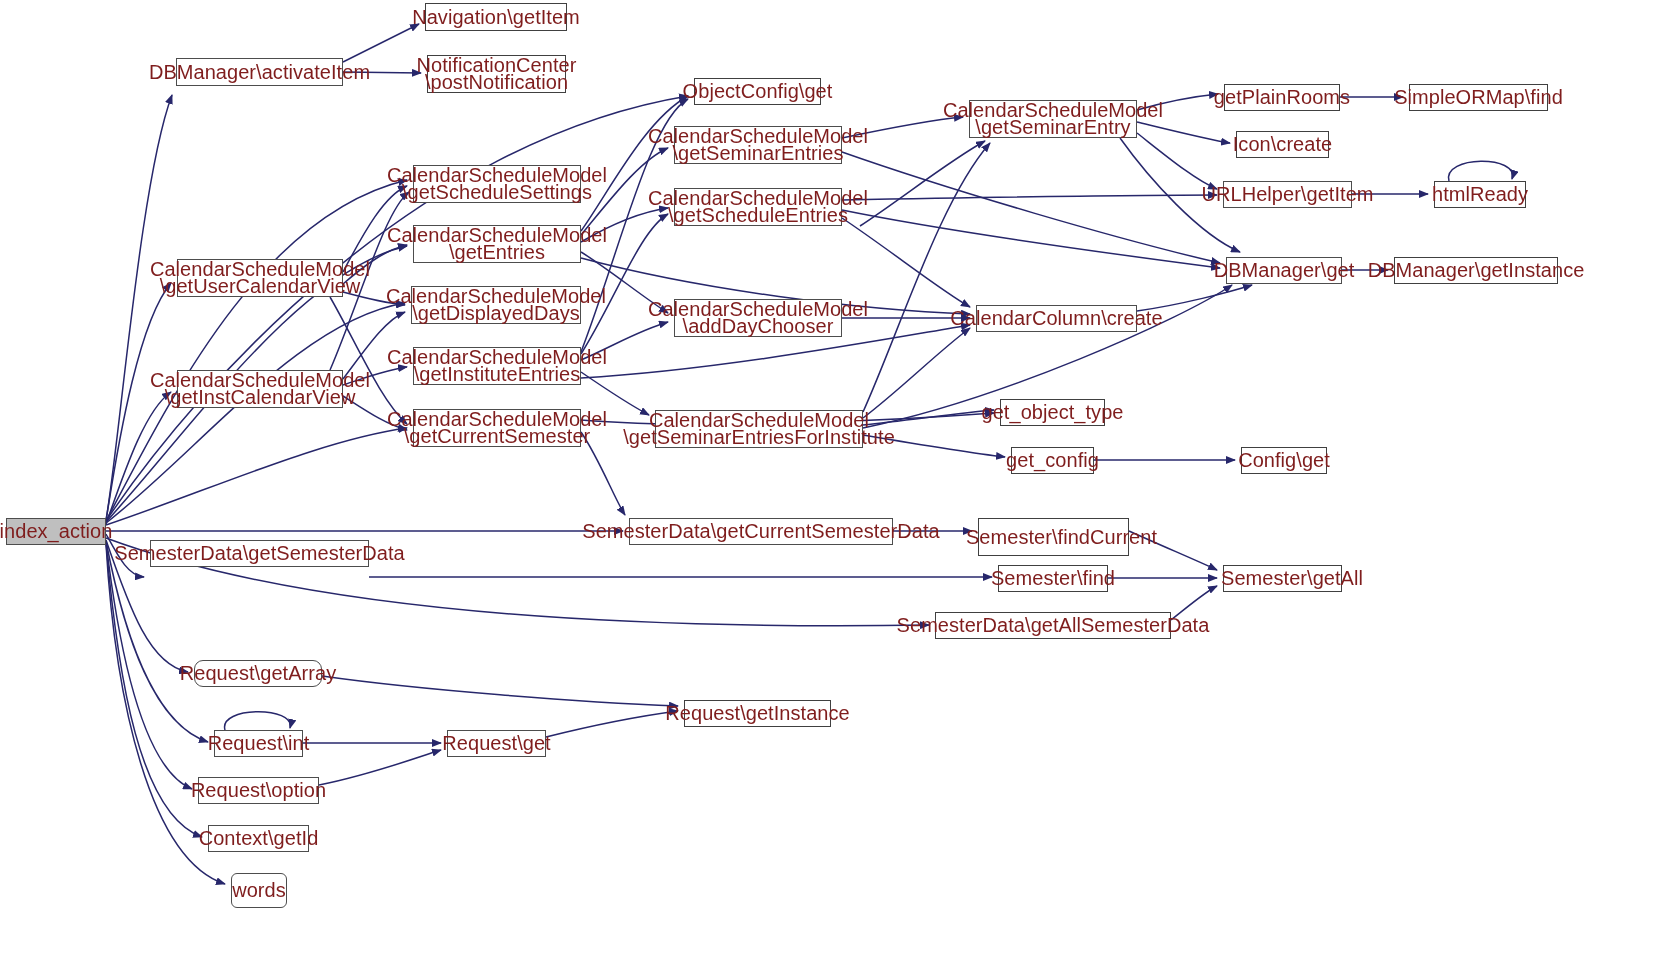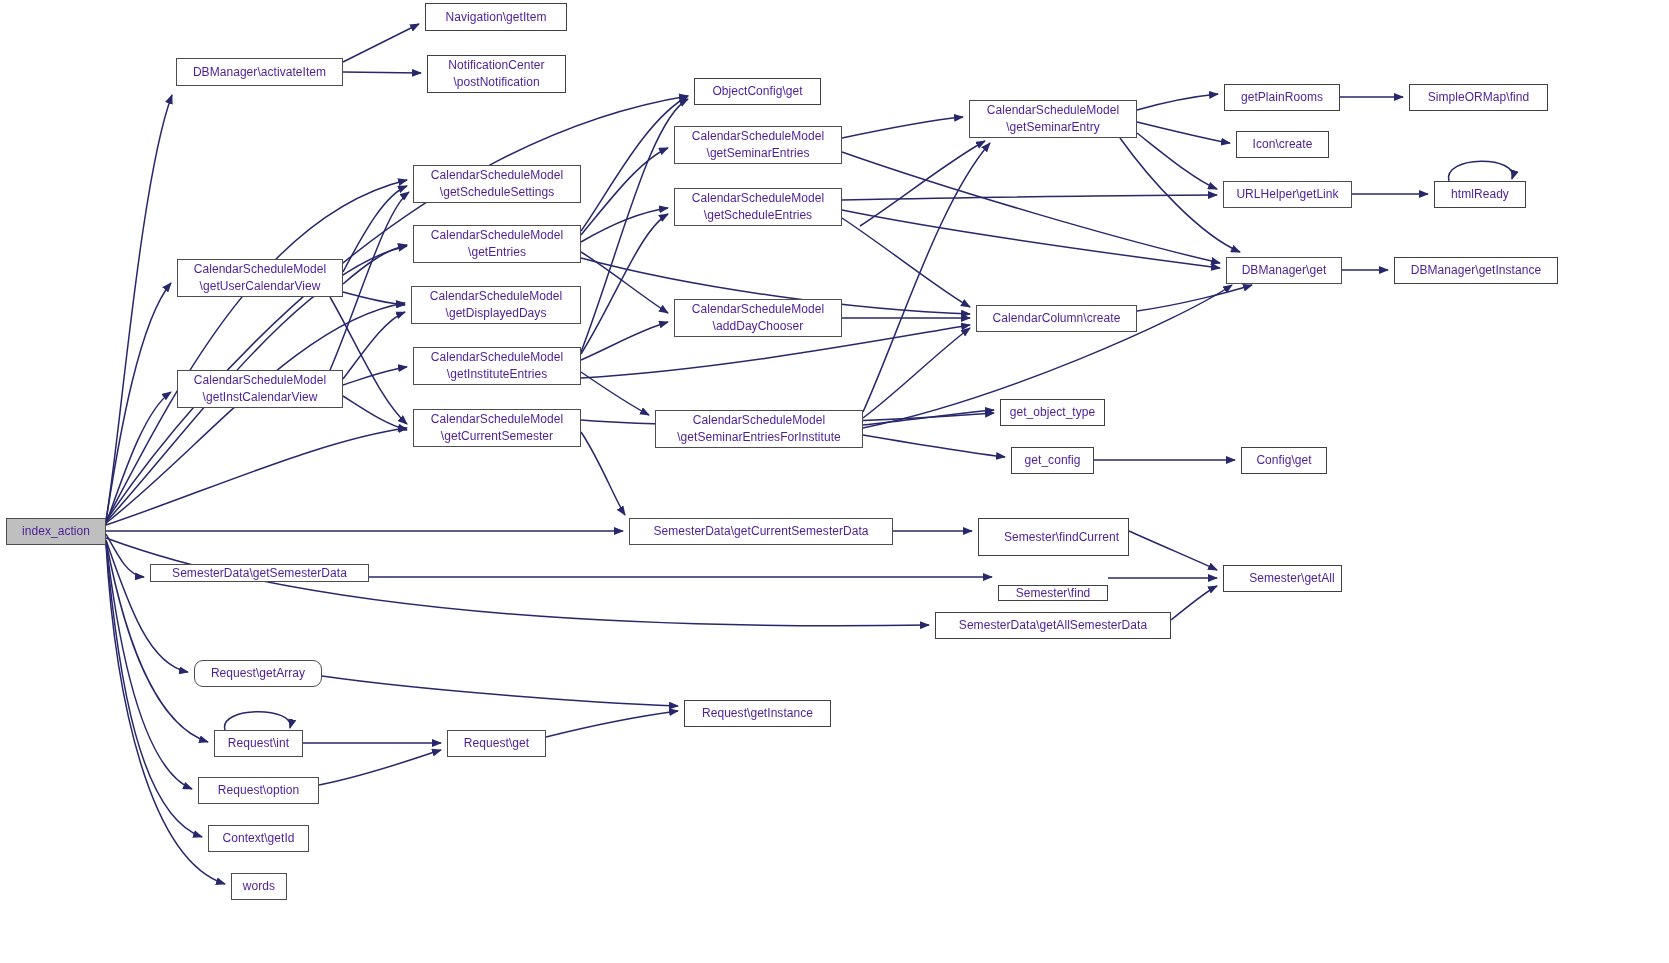--- a/index.html
+++ b/index.html
@@ -22,22 +22,22 @@
     top: 0;
     width: 1669px;
     height: 963px;
     pointer-events: none;
   }
   .node {
     position: absolute;
     box-sizing: border-box;
     border: 1px solid #404040;
     background: #ffffff;
-    color: #4c1d95;
-    font-size: 12px;
+    color: #7f1d1d;
+    font-size: 20px;
     line-height: 17px;
     display: flex;
     align-items: center;
     justify-content: center;
     text-align: center;
     white-space: pre-line;
     letter-spacing: 0.05px;
   }
   .node.highlight {
     background: #bfbfbf;
@@ -159,34 +159,34 @@
       <div class="node thick" style="left: 674px; top: 299px; width: 168px; height: 38px;">CalendarScheduleModel
 \addDayChooser</div>
       <div class="node thick" style="left: 655px; top: 410px; width: 208px; height: 38px;">CalendarScheduleModel
 \getSeminarEntriesForInstitute</div>
       <div class="node thick" style="left: 969px; top: 100px; width: 168px; height: 38px;">CalendarScheduleModel
 \getSeminarEntry</div>
       <div class="node thick" style="left: 976px; top: 305px; width: 161px; height: 27px;">CalendarColumn\create</div>
       <div class="node" style="left: 1224px; top: 84px; width: 116px; height: 27px;">getPlainRooms</div>
       <div class="node" style="left: 1409px; top: 84px; width: 139px; height: 27px;">SimpleORMap\find</div>
       <div class="node" style="left: 1236px; top: 131px; width: 93px; height: 27px;">Icon\create</div>
-      <div class="node thick" style="left: 1223px; top: 181px; width: 129px; height: 27px;">URLHelper\getLink</div>
+      <div class="node thick" style="left: 1223px; top: 181px; width: 129px; height: 27px;">URLHelper\getItem</div>
       <div class="node" style="left: 1434px; top: 181px; width: 92px; height: 27px;">htmlReady</div>
       <div class="node thick" style="left: 1226px; top: 257px; width: 116px; height: 27px;">DBManager\get</div>
       <div class="node" style="left: 1394px; top: 257px; width: 164px; height: 27px;">DBManager\getInstance</div>
       <div class="node" style="left: 1000px; top: 399px; width: 105px; height: 27px;">get_object_type</div>
       <div class="node" style="left: 1011px; top: 447px; width: 83px; height: 27px;">get_config</div>
       <div class="node" style="left: 1241px; top: 447px; width: 86px; height: 27px;">Config\get</div>
       <div class="node thick" style="left: 629px; top: 518px; width: 264px; height: 27px;">SemesterData\getCurrentSemesterData</div>
       <div class="node" style="left: 978px; top: 518px; width: 151px; height: 38px; padding-left: 16px;">Semester\findCurrent</div>
-      <div class="node thick" style="left: 150px; top: 564px; width: 219px; height: 18px;">SemesterData\getSemesterData</div>
-      <div class="node" style="left: 998px; top: 585px; width: 110px; height: 16px;">Semester\find</div>
+      <div class="node thick" style="left: 150px; top: 540px; width: 219px; height: 27px;">SemesterData\getSemesterData</div>
+      <div class="node" style="left: 998px; top: 565px; width: 110px; height: 27px;">Semester\find</div>
       <div class="node" style="left: 1223px; top: 565px; width: 119px; height: 27px; padding-left: 19px;">Semester\getAll</div>
       <div class="node" style="left: 935px; top: 612px; width: 236px; height: 27px;">SemesterData\getAllSemesterData</div>
       <div class="node thick" style="left: 194px; top: 660px; width: 128px; height: 27px; border-radius: 9px;">Request\getArray</div>
       <div class="node" style="left: 684px; top: 700px; width: 147px; height: 27px;">Request\getInstance</div>
       <div class="node thick" style="left: 214px; top: 730px; width: 89px; height: 27px;">Request\int</div>
       <div class="node thick" style="left: 447px; top: 730px; width: 99px; height: 27px;">Request\get</div>
       <div class="node thick" style="left: 198px; top: 777px; width: 121px; height: 27px;">Request\option</div>
       <div class="node thick" style="left: 208px; top: 825px; width: 101px; height: 27px;">Context\getId</div>
-      <div class="node thick" style="left: 231px; top: 873px; width: 56px; height: 27px;">words</div>
+      <div class="node thick" style="left: 231px; top: 873px; width: 56px; height: 35px; border-radius: 6px;">words</div>
     </div>
 </div>
 
 </body></html>

